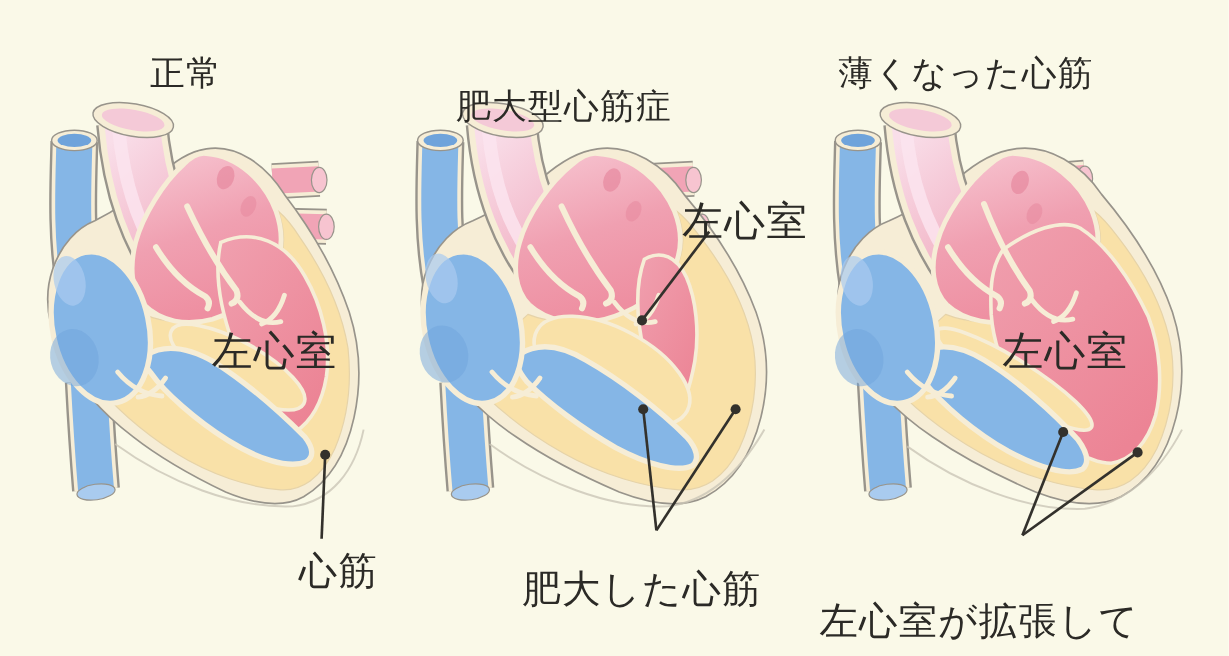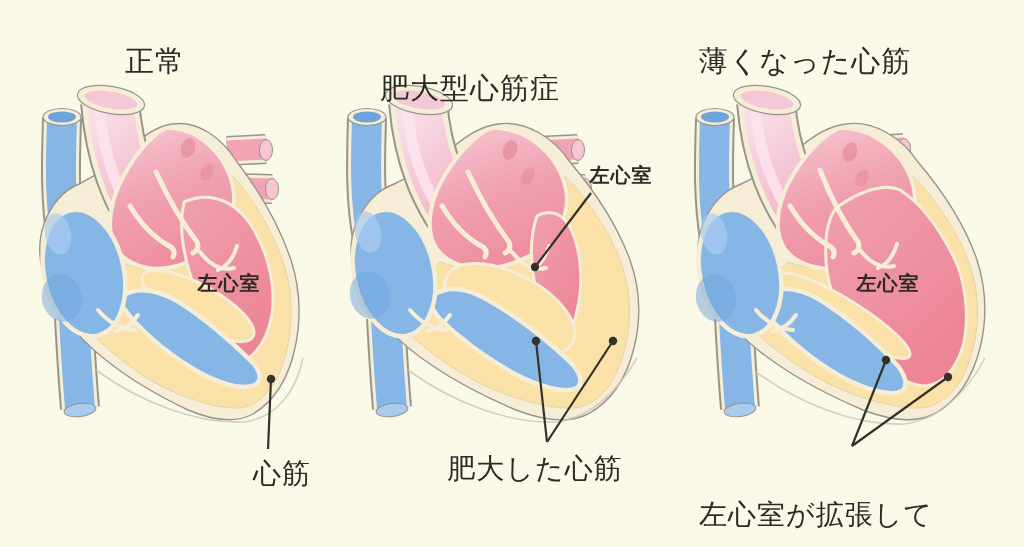--- a/index.html
+++ b/index.html
@@ -14,22 +14,22 @@
   .panel{position:absolute;top:0;height:547px;}
   .panel svg{position:absolute;left:0;top:0;}
   .lbl{
     position:absolute;
     transform:translateX(-50%);
     white-space:nowrap;
     color:#2B2A26;
     letter-spacing:1px;
   }
   .title{font-size:29px;font-weight:500;}
-  .vlabel{font-size:20px;font-weight:700;}
-  .caption{font-size:28px;font-weight:500;text-align:center;line-height:1.2;}
+  .vlabel{font-size:34px;font-weight:400;}
+  .caption{font-size:32px;font-weight:500;text-align:center;line-height:1.2;}
 </style>
 </head>
 <body>
 
 <div class="figure">
 
   <section class="panel" style="left:0;width:340px;">
     <svg width="340" height="547" viewBox="0 0 340 547">
       <defs>
         <linearGradient id="gAo" x1="0" y1="0" x2="0.35" y2="1">
@@ -183,21 +183,21 @@
         <circle cx="195" cy="267" r="4.2" stroke="none"></circle>
         <line x1="196" y1="341" x2="207" y2="442"></line>
         <line x1="273" y1="341" x2="207" y2="442"></line>
         <circle cx="196" cy="341" r="4.2" stroke="none"></circle>
         <circle cx="273" cy="341" r="4.2" stroke="none"></circle>
       </g>
     </svg>
 
     <div class="lbl title" style="left:130px;top:42px;margin-top:27px;">肥大型心筋症</div>
     <div class="lbl vlabel" style="left:281px;top:162px;">左心室</div>
-    <div class="lbl caption" style="left:195px;top:452px;">肥大した心筋</div>
+    <div class="lbl caption" style="left:195px;top:472px;">肥大した心筋</div>
   </section>
 
   <section class="panel" style="left:680px;width:344px;">
     <svg width="344" height="547" viewBox="0 0 344 547">
       <g>
         <path d="M 35,118 C 34,156 32,196 39,238" fill="none" stroke="#98948B" stroke-width="40"></path>
         <path d="M 35,118 C 34,156 32,196 39,238" fill="none" stroke="#F6EDD6" stroke-width="36"></path>
         <path d="M 35,118 C 34,156 32,196 39,238" fill="none" stroke="#85B6E6" stroke-width="30"></path>
         <ellipse cx="35" cy="117" rx="19" ry="8.5" fill="#F6EDD6" stroke="#98948B" stroke-width="1.2"></ellipse>
         <ellipse cx="35" cy="117" rx="14" ry="5.5" fill="#6FA3DB"></ellipse>

